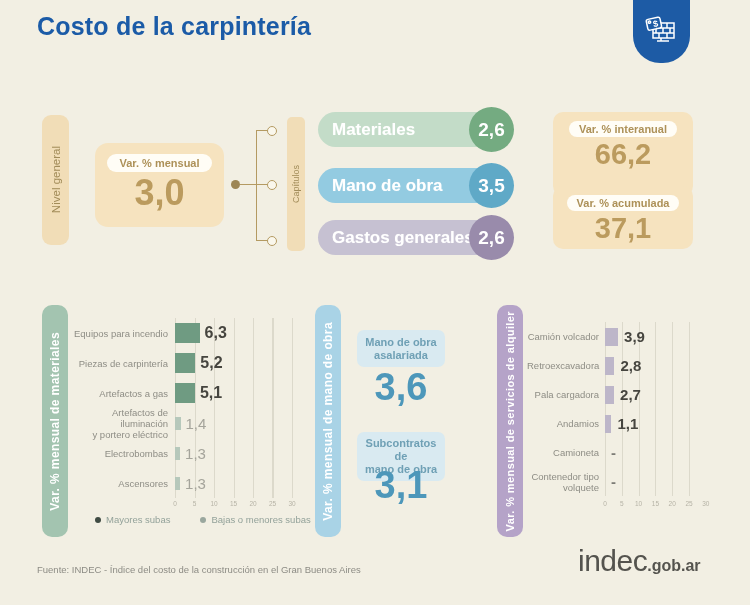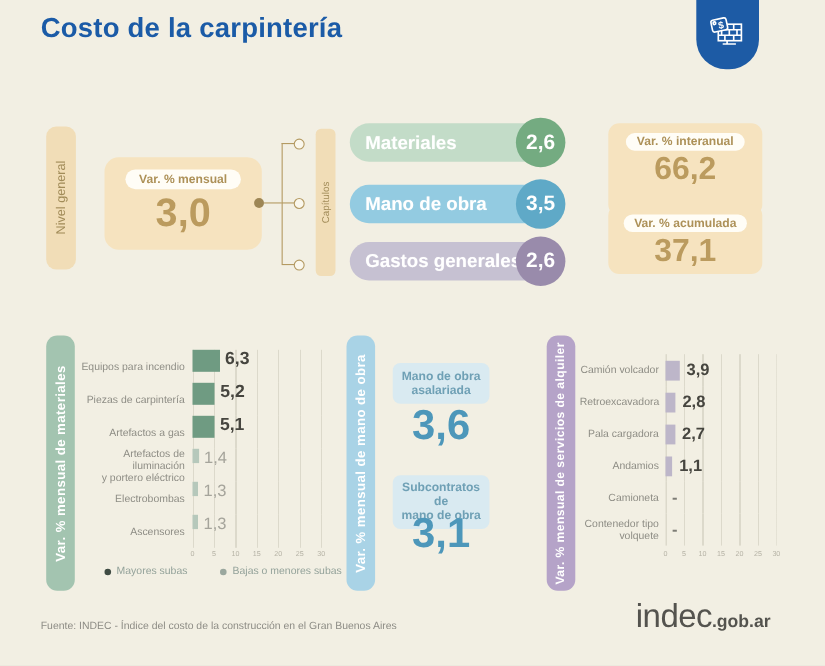--- a/index.html
+++ b/index.html
@@ -10,21 +10,21 @@
   .title{position:absolute;left:37px;top:12px;font-size:25px;font-weight:800;color:#1b5ba7;letter-spacing:.2px;}
   .subtitle{position:absolute;left:38px;top:46px;font-size:11px;line-height:14px;color:#8d8c85;white-space:pre-line;}
   .badge{position:absolute;left:633px;top:0;width:57px;height:63px;background:#1d5ba5;
          border-radius:0 0 27px 27px;display:flex;align-items:center;justify-content:center;}
 
   
   .level-bar{position:absolute;left:42px;top:115px;width:27px;height:130px;background:#f1ddb7;border-radius:9px;
              display:flex;align-items:center;justify-content:center;}
   .vtext{writing-mode:vertical-rl;transform:rotate(180deg);}
   .level-bar span{font-size:11.5px;color:#a28c59;}
-  .monthly-box{position:absolute;left:95px;top:143px;width:143px;height:84px;background:#f6e3bf;border-radius:13px;text-align:center;}
+  .monthly-box{position:absolute;left:95px;top:143px;width:129px;height:84px;background:#f6e3bf;border-radius:13px;text-align:center;}
   .label-pill{display:inline-block;margin-top:11px;background:#fffdf6;border-radius:9px;padding:3px 12px;
               font-size:11px;font-weight:bold;color:#ad9158;}
   .big-num{font-size:36px;font-weight:800;color:#bb9b5e;margin-top:0px;}
 
   .conn{position:absolute;background:#b49a62;}
   .conn-dot{position:absolute;left:231px;top:180px;width:9px;height:9px;border-radius:50%;background:#9d8655;}
   .conn-ring{position:absolute;width:8px;height:8px;border:1.5px solid #b49a62;border-radius:50%;background:#faf7ec;}
 
   .chapters-bar{position:absolute;left:287px;top:117px;width:18px;height:134px;background:#f1ddb7;border-radius:5px;
                 display:flex;align-items:center;justify-content:center;}
@@ -48,21 +48,21 @@
            display:flex;align-items:center;justify-content:center;}
   .sidebar span{font-size:12px;font-weight:bold;color:#ffffff;letter-spacing:.4px;white-space:nowrap;}
   .sb-green{left:42px;background:#a3c4b0;}
   .sb-blue{left:315px;background:#a9d3e6;}
   .sb-purple{left:497px;background:#b5a3c8;}
   .sb-purple span{font-size:11px;}
 
   .m-chart{position:absolute;left:72px;top:318px;}
   .m-row{display:flex;align-items:center;height:30px;}
   .m-label{width:96px;padding-right:7px;text-align:right;font-size:9.5px;line-height:11px;color:#8e8d85;white-space:pre-line;}
-  .m-plot{position:relative;width:118px;height:100%;display:flex;
+  .m-plot{position:relative;width:118px;height:100%;display:flex;align-items:center;
           background:repeating-linear-gradient(to right,#dcd9cb 0,#dcd9cb 1px,transparent 1px,transparent 19.5px);}
   .bar{flex:none;}
   .bar-major{height:20px;background:#6f9b82;}
   .bar-minor{height:13px;background:#b6c8bb;}
   .val{margin-left:5px;white-space:nowrap;}
   .val-major{font-size:16px;font-weight:bold;color:#46453f;}
   .val-minor{font-size:15px;color:#a5a49b;}
   .ticks{position:absolute;height:8px;}
   .ticks span{position:absolute;transform:translateX(-50%);font-size:6.5px;color:#b6b3a6;}
   .t-materials{left:175px;top:500px;width:118px;}

